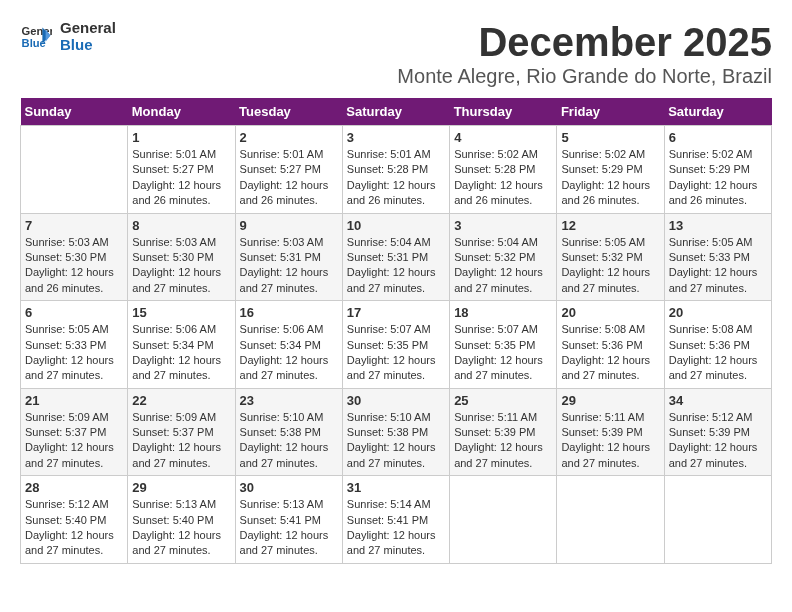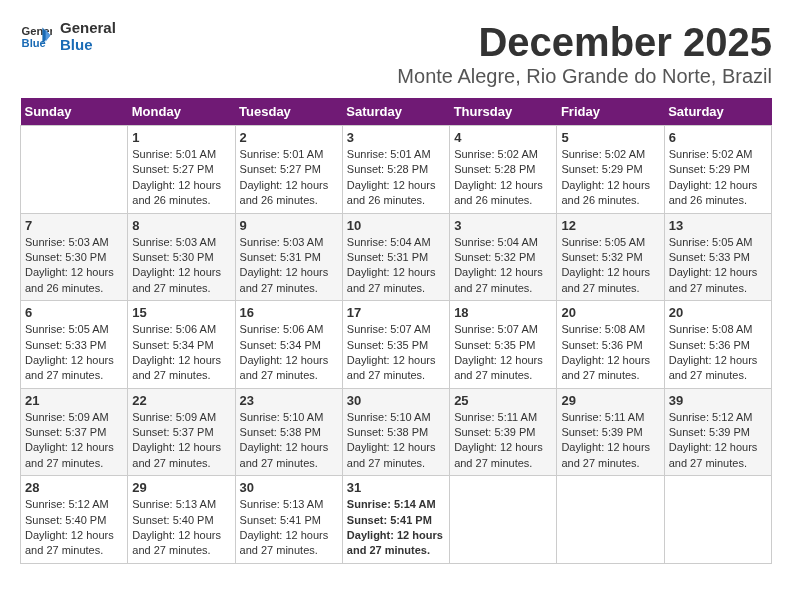--- a/index.html
+++ b/index.html
@@ -299,21 +299,21 @@
 and 27 minutes.</div>
         </td>
         <td>
           <span class="day-num">29</span>
           <div class="day-info" style="white-space: pre-line;">Sunrise: 5:11 AM
 Sunset: 5:39 PM
 Daylight: 12 hours
 and 27 minutes.</div>
         </td>
         <td>
-          <span class="day-num">39</span>
+          <span class="day-num">34</span>
           <div class="day-info" style="white-space: pre-line;">Sunrise: 5:12 AM
 Sunset: 5:39 PM
 Daylight: 12 hours
 and 27 minutes.</div>
         </td>
       </tr>
       <tr>
         <td>
           <span class="day-num">28</span>
           <div class="day-info" style="white-space: pre-line;">Sunrise: 5:12 AM
@@ -330,21 +330,21 @@
         </td>
         <td>
           <span class="day-num">30</span>
           <div class="day-info" style="white-space: pre-line;">Sunrise: 5:13 AM
 Sunset: 5:41 PM
 Daylight: 12 hours
 and 27 minutes.</div>
         </td>
         <td>
           <span class="day-num">31</span>
-          <div class="day-info" style="white-space: pre-line; font-weight: bold;">Sunrise: 5:14 AM
+          <div class="day-info" style="white-space: pre-line;">Sunrise: 5:14 AM
 Sunset: 5:41 PM
 Daylight: 12 hours
 and 27 minutes.</div>
         </td>
         <td class="empty-cell"></td>
         <td class="empty-cell"></td>
         <td class="empty-cell"></td>
       </tr>
     </tbody>
 </table>

